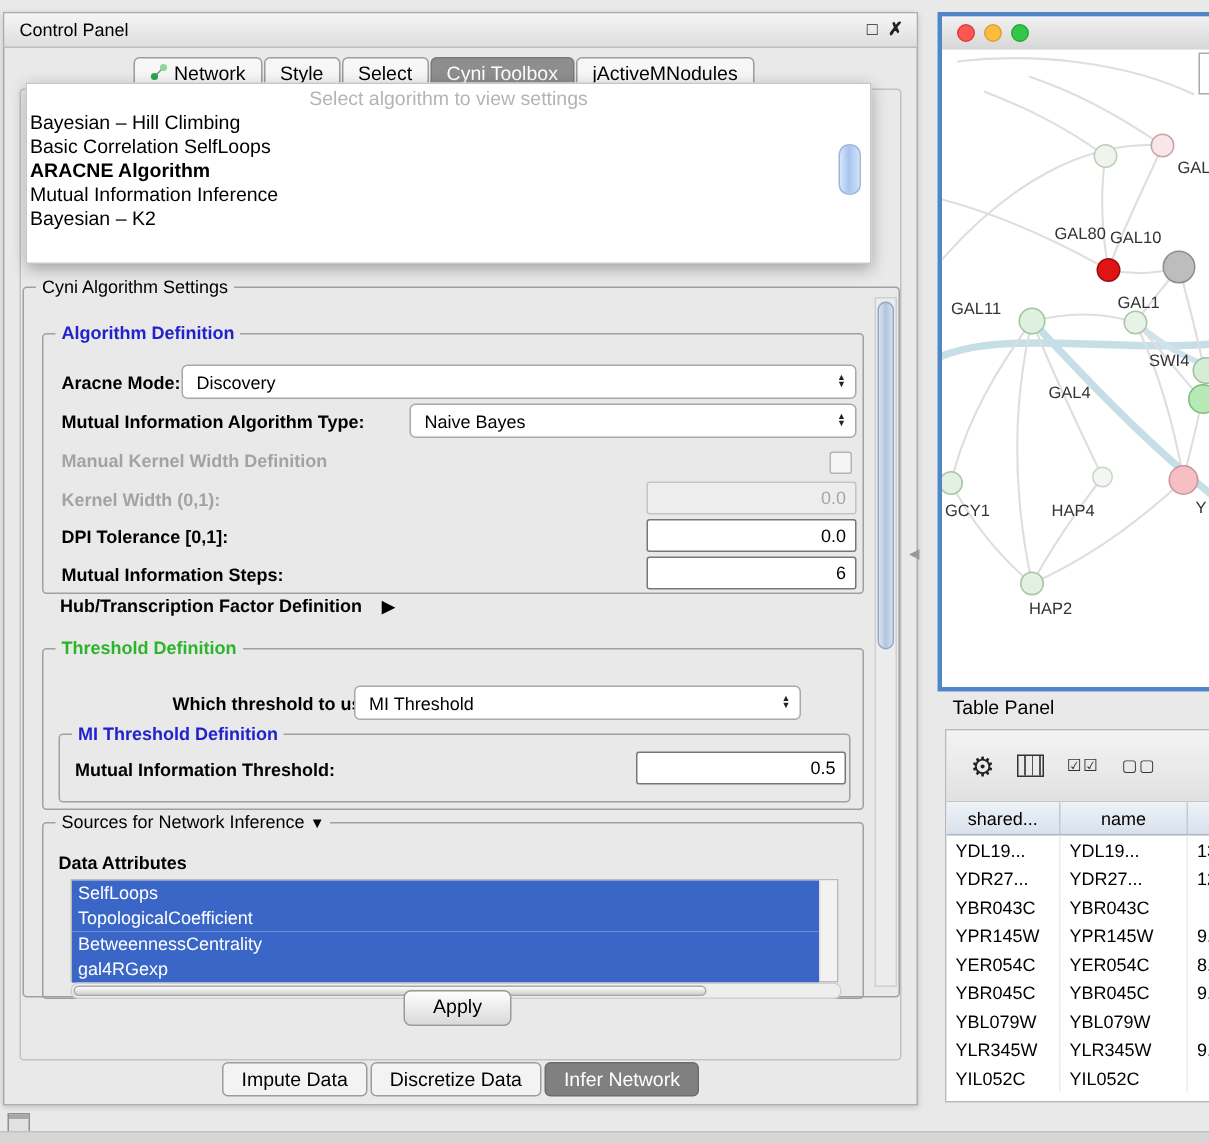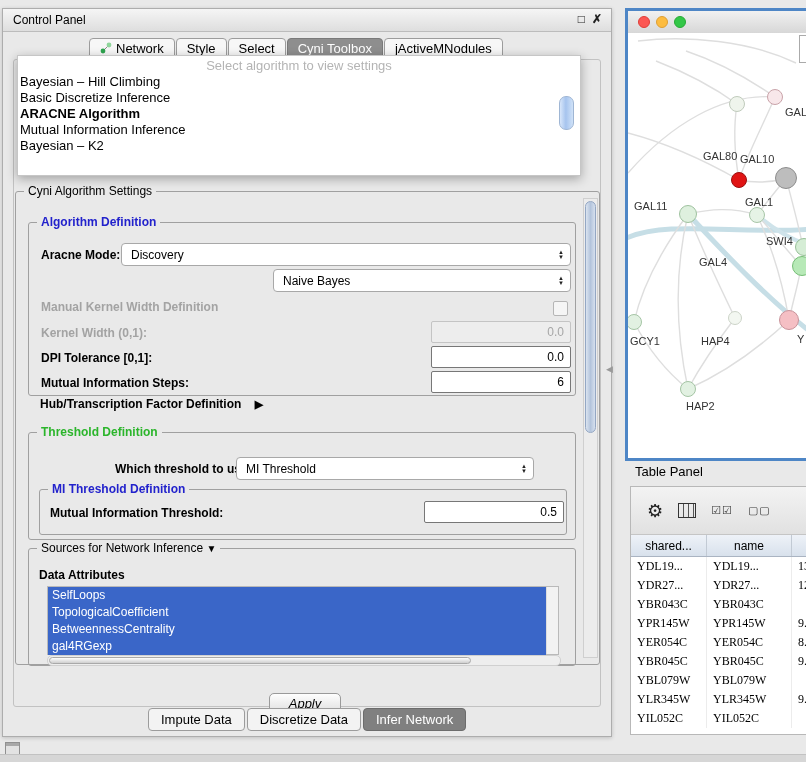--- a/index.html
+++ b/index.html
@@ -99,21 +99,21 @@
        display:flex;align-items:center;gap:15px;padding-left:16px;box-sizing:border-box;}
   .gear{font-size:18px;color:#222;line-height:1;}
   .col-icon{width:16px;height:13px;border:1px solid #333;
        background:repeating-linear-gradient(90deg,transparent 0 4px,#555 4px 5px);}
   .pair-icon{font-size:11px;letter-spacing:1px;color:#333;}
   .tp-table{position:absolute;left:0;top:48px;right:0;bottom:0;background:#fff;}
   .tp-head{display:flex;height:21px;background:linear-gradient(#eef2f8,#d8e1ec);
        border-bottom:1px solid #aab4c2;font-size:12px;}
   .tp-hcell{border-right:1px solid #c2cad4;display:flex;align-items:center;
        justify-content:center;box-sizing:border-box;overflow:hidden;}
-  .tp-row{display:flex;height:19px;font-size:12px;align-items:flex-end;font-family:Liberation Serif, serif;}
+  .tp-row{display:flex;height:19px;font-size:12px;align-items:flex-end;}
   .tp-cell{padding-left:6px;overflow:hidden;white-space:nowrap;box-sizing:border-box;
        border-right:1px solid #ececec;height:100%;display:flex;align-items:center;}
   .w1{width:76px;} .w2{width:85px;} .w3{flex:1;border-right:none;}
 
   .splitter-mark{position:absolute;left:606px;top:364px;font-size:9px;color:#999;}
   .dock-icon{position:absolute;left:5px;top:742px;width:13px;height:13px;border:1px solid #909090;
        background:#e2e2e2;}
   .dock-icon::before{content:"";position:absolute;left:0;top:0;right:0;height:3px;background:#a8a8a8;}
   .footer{position:absolute;left:0;bottom:0;width:100%;height:7px;background:#d6d6d6;
        border-top:1px solid #c2c2c2;}
@@ -167,20 +167,21 @@
 
         <span class="lbl" style="left:12px;top:25px;">Aracne Mode:</span>
         <div class="combo" style="left:92px;top:20px;width:450px;height:23px;">
           <span class="ctext">Discovery</span>
           <span class="arrows">
               <i>▲</i>
               <i>▼</i>
             </span>
         </div>
 
+        <span class="lbl" style="left:12px;top:51px;">Mutual Information Algorithm Type:</span>
         <div class="combo" style="left:244px;top:46px;width:298px;height:23px;">
           <span class="ctext">Naive Bayes</span>
           <span class="arrows">
               <i>▲</i>
               <i>▼</i>
             </span>
         </div>
 
         <span class="lbl dis" style="left:12px;top:77px;">Manual Kernel Width Definition</span>
         <span class="checkbox" style="left:524px;top:78px;"></span>
@@ -233,32 +234,32 @@
           <div class="srcitem">BetweennessCentrality</div>
           <div class="srcitem">gal4RGexp</div>
           <div class="vstrip"></div>
         </div>
         <div class="hscroll" style="left:18px;top:106px;width:512px;height:9px;">
           <div class="hthumb"></div>
         </div>
       </div>
     </div>
 
-    <div class="btn" style="left:266px;top:684px;width:70px;height:22px;font-style:italic;">Apply</div>
+    <div class="btn" style="left:266px;top:651px;width:70px;height:22px;">Apply</div>
 
     <div class="btabrow">
       <span class="btab">Impute Data</span>
       <span class="btab">Discretize Data</span>
       <span class="btab selected">Infer Network</span>
     </div>
 
     <div class="popup">
       <div class="popup-header">Select algorithm to view settings</div>
       <div class="popup-item">Bayesian – Hill Climbing</div>
-      <div class="popup-item">Basic Discretize Inference</div>
+      <div class="popup-item">Basic Correlation SelfLoops</div>
       <div class="popup-item selected">ARACNE Algorithm</div>
       <div class="popup-item">Mutual Information Inference</div>
       <div class="popup-item">Bayesian – K2</div>
       <div class="popup-thumb"></div>
     </div>
   </div>
 
   <span class="splitter-mark">◀</span>
 
   <div class="netwin">

